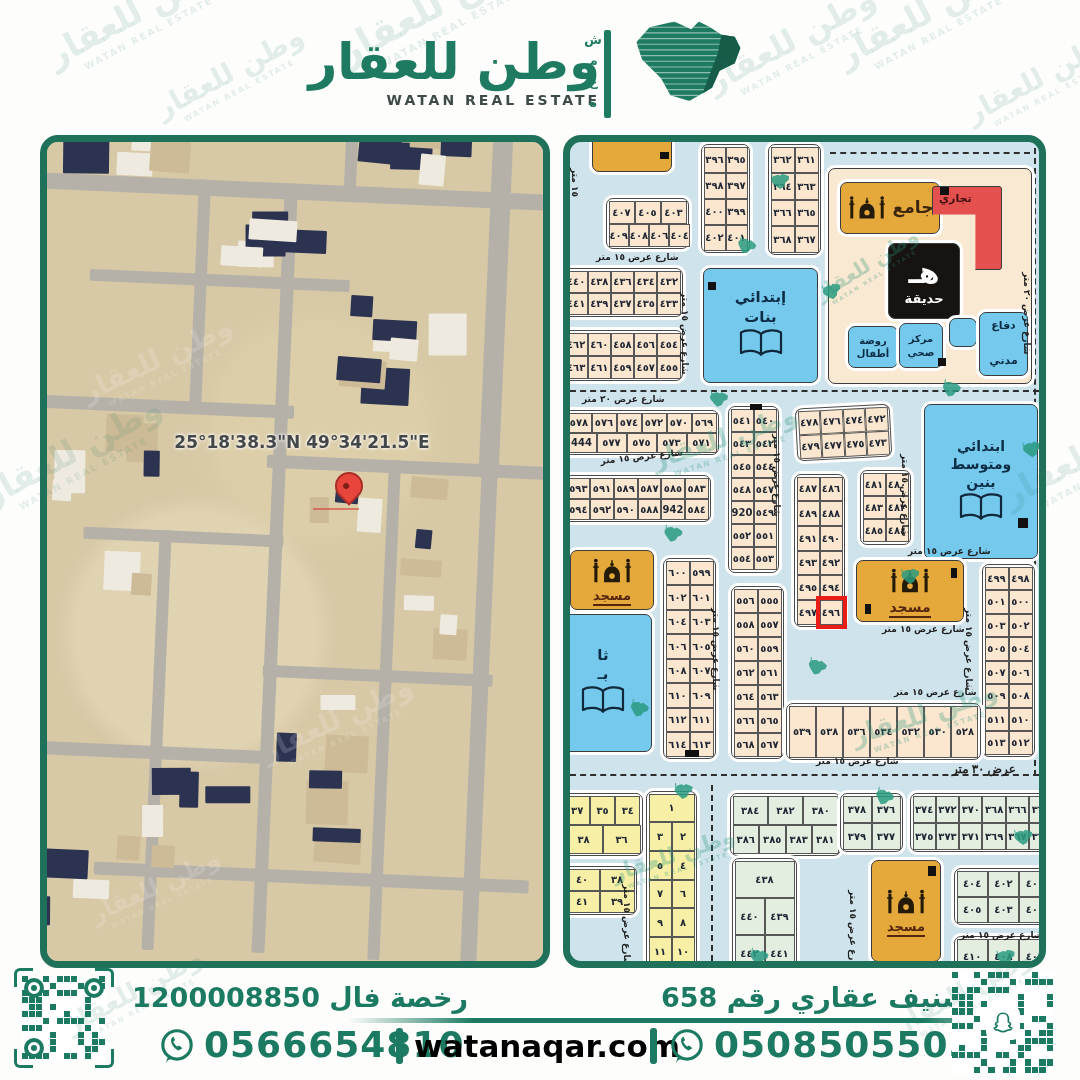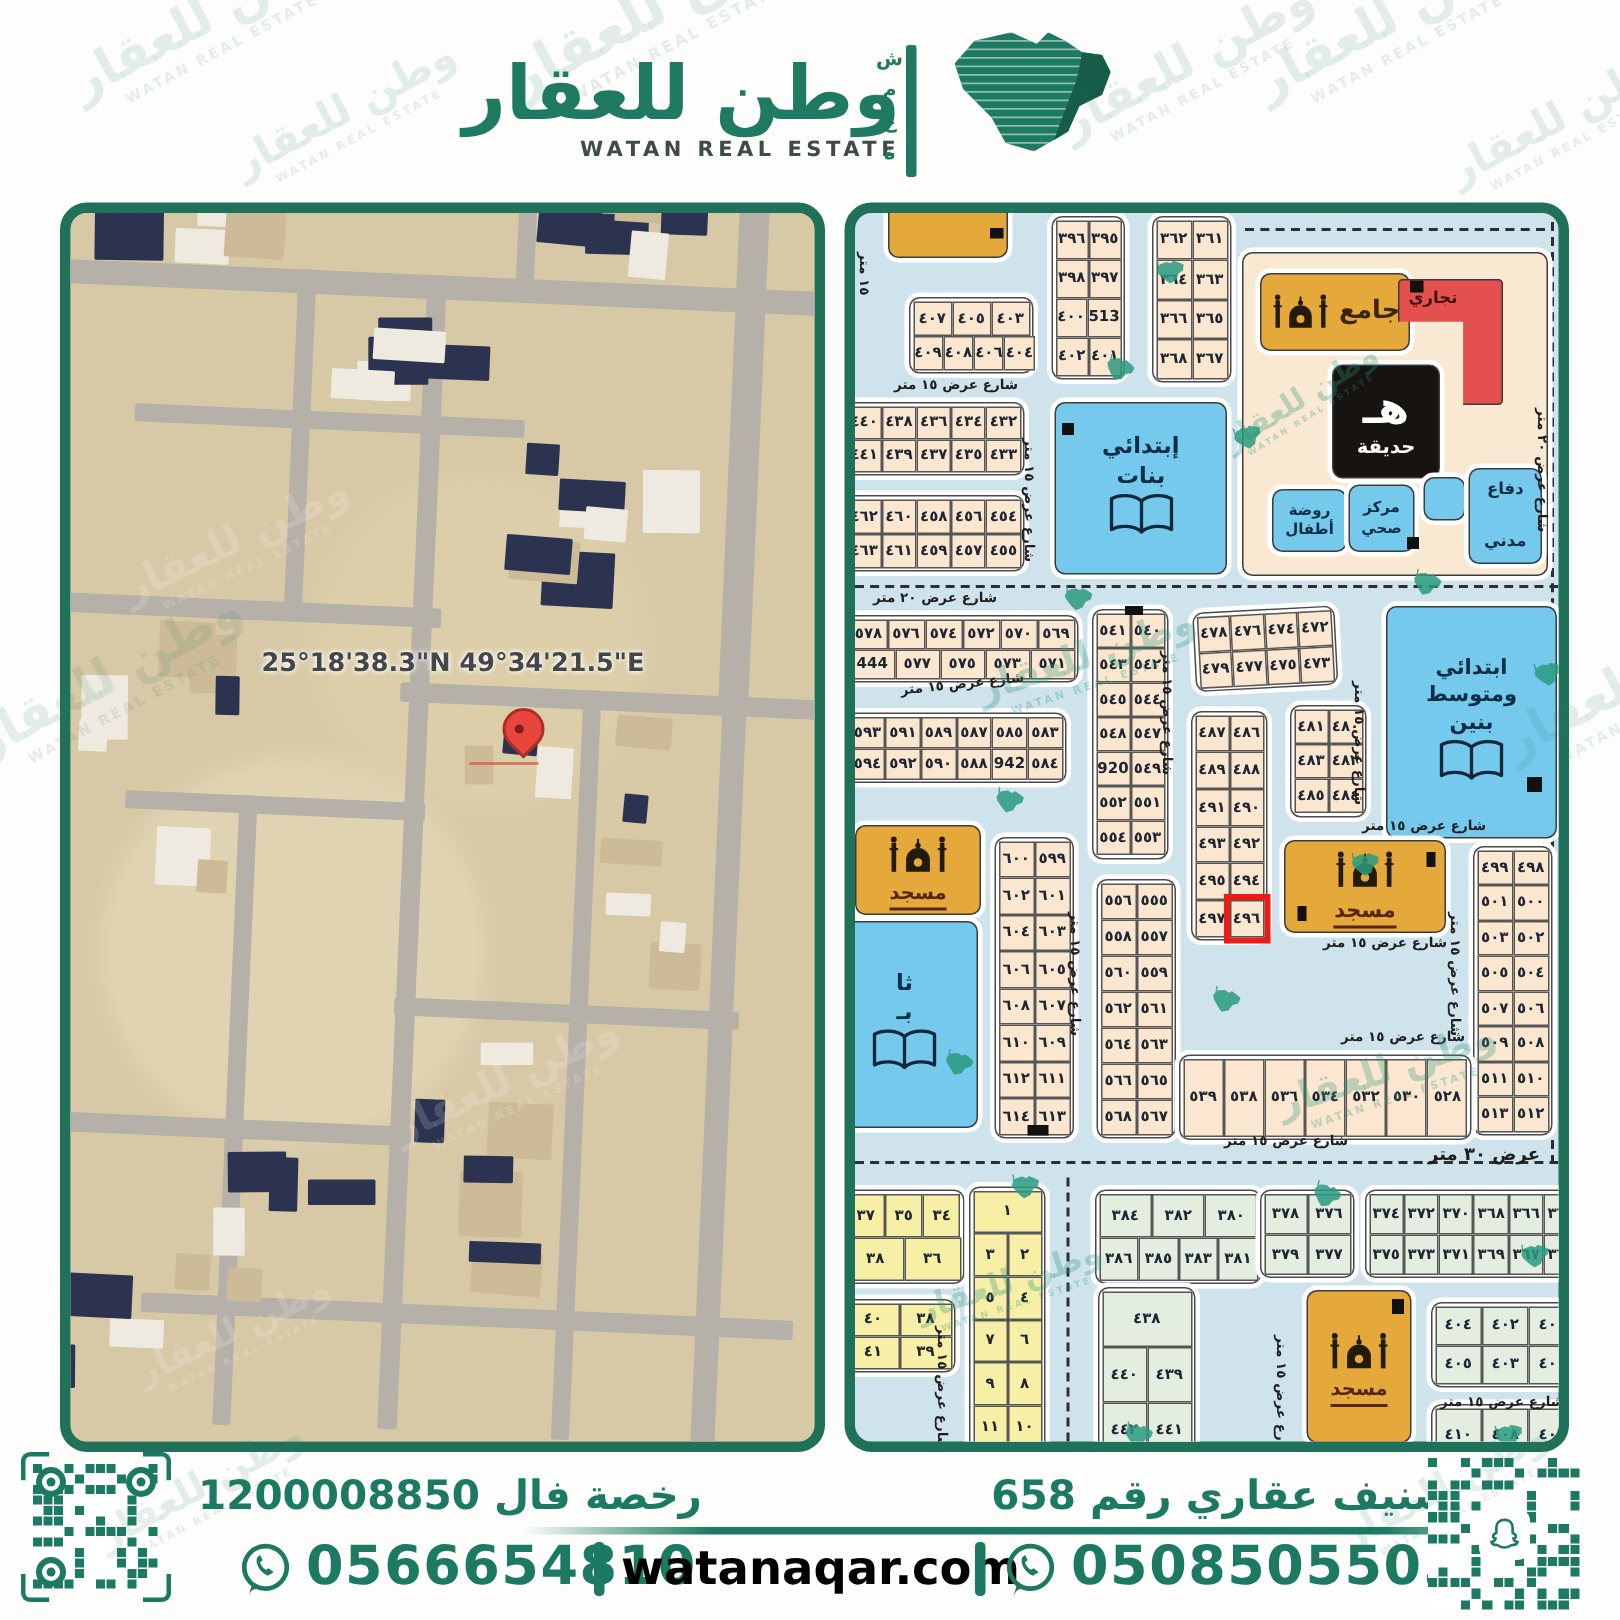--- a/index.html
+++ b/index.html
@@ -343,21 +343,21 @@
           <div class="brow">
             <div class="bcell">٣٩٦</div>
             <div class="bcell">٣٩٥</div>
           </div>
           <div class="brow">
             <div class="bcell">٣٩٨</div>
             <div class="bcell">٣٩٧</div>
           </div>
           <div class="brow">
             <div class="bcell">٤٠٠</div>
-            <div class="bcell">513</div>
+            <div class="bcell">٣٩٩</div>
           </div>
           <div class="brow">
             <div class="bcell">٤٠٢</div>
             <div class="bcell">٤٠١</div>
           </div>
         </div>
         <div class="blk c-cream" style="left: 198px; top: 2px; width: 48px; height: 106px;">
           <div class="brow">
             <div class="bcell">٣٦٢</div>
             <div class="bcell">٣٦١</div>
@@ -760,21 +760,21 @@
         <div class="st-lbl" style="left: 12px; top: 252px;">شارع عرض ٢٠ متر</div>
         <div class="st-lbl" style="left: 462px; top: 130px; transform-origin: left top; transform: rotate(90deg);">شارع عرض ٢٠ متر</div>
         <div class="st-lbl" style="left: 30px; top: 314px; transform-origin: left top; transform: rotate(-6deg);">شارع عرض ١٥ متر</div>
         <div class="st-lbl" style="left: 212px; top: 292px; transform-origin: left top; transform: rotate(90deg);">شارع عرض ١٥ متر</div>
         <div class="st-lbl" style="left: 340px; top: 312px; transform-origin: left top; transform: rotate(90deg);">شارع عرض ١٥ متر</div>
         <div class="st-lbl" style="left: 338px; top: 404px;">شارع عرض ١٥ متر</div>
         <div class="st-lbl" style="left: 312px; top: 482px;">شارع عرض ١٥ متر</div>
         <div class="st-lbl" style="left: 324px; top: 545px;">شارع عرض ١٥ متر</div>
         <div class="st-lbl" style="left: 151px; top: 466px; transform-origin: left top; transform: rotate(90deg);">شارع عرض ١٥ متر</div>
         <div class="st-lbl" style="left: 404px; top: 466px; transform-origin: left top; transform: rotate(90deg);">شارع عرض ١٥ متر</div>
-        <div class="st-lbl" style="left: 382px; top: 620px; font-size: 12px;">عرض ٣٠ متر</div>
+        <div class="st-lbl" style="left: 382px; top: 620px; font-size: 12px; font-family: Liberation Serif, serif;">عرض ٣٠ متر</div>
         <div class="st-lbl" style="left: 246px; top: 614px;">شارع عرض ١٥ متر</div>
         <div class="st-lbl" style="left: 62px; top: 742px; transform-origin: left top; transform: rotate(90deg);">شارع عرض ١٥ متر</div>
         <div class="st-lbl" style="left: 288px; top: 748px; transform-origin: left top; transform: rotate(90deg);">شارع عرض ١٥ متر</div>
         <div class="st-lbl" style="left: 390px; top: 788px;">شارع عرض ١٥ متر</div>
         <div class="mark" style="left: 90px; top: 10px; width: 9px; height: 7px;"></div>
         <div class="mark" style="left: 370px; top: 45px; width: 9px; height: 8px;"></div>
         <div class="mark" style="left: 368px; top: 216px; width: 8px; height: 8px;"></div>
         <div class="mark" style="left: 138px; top: 140px; width: 8px; height: 8px;"></div>
         <div class="mark" style="left: 180px; top: 262px; width: 12px; height: 6px;"></div>
         <div class="mark" style="left: 295px; top: 462px; width: 6px; height: 10px;"></div>

